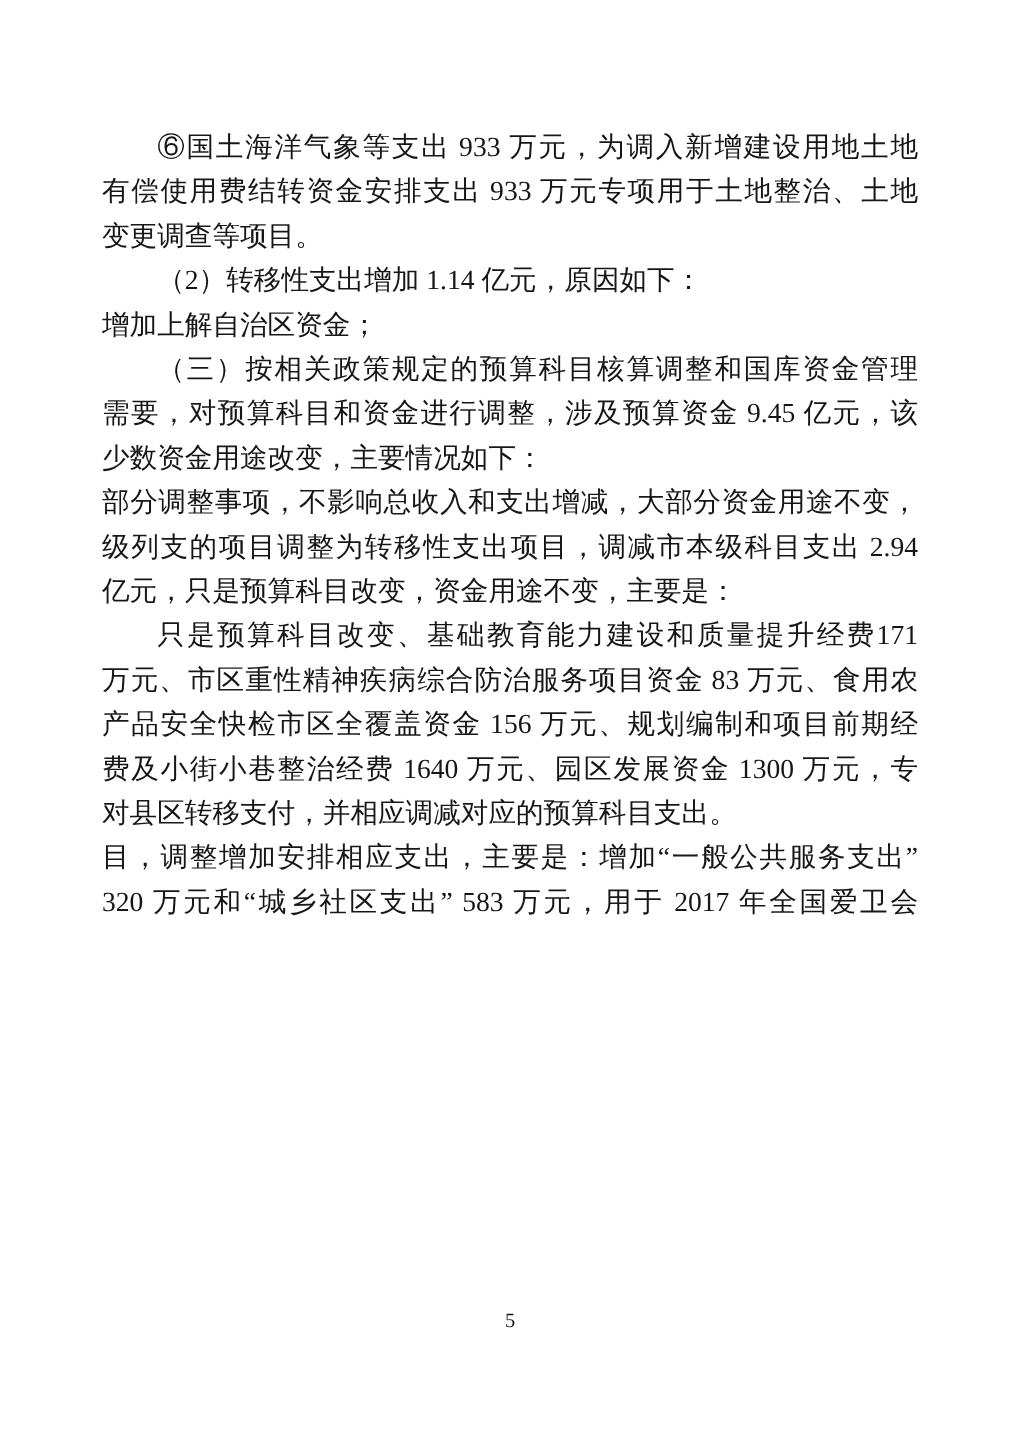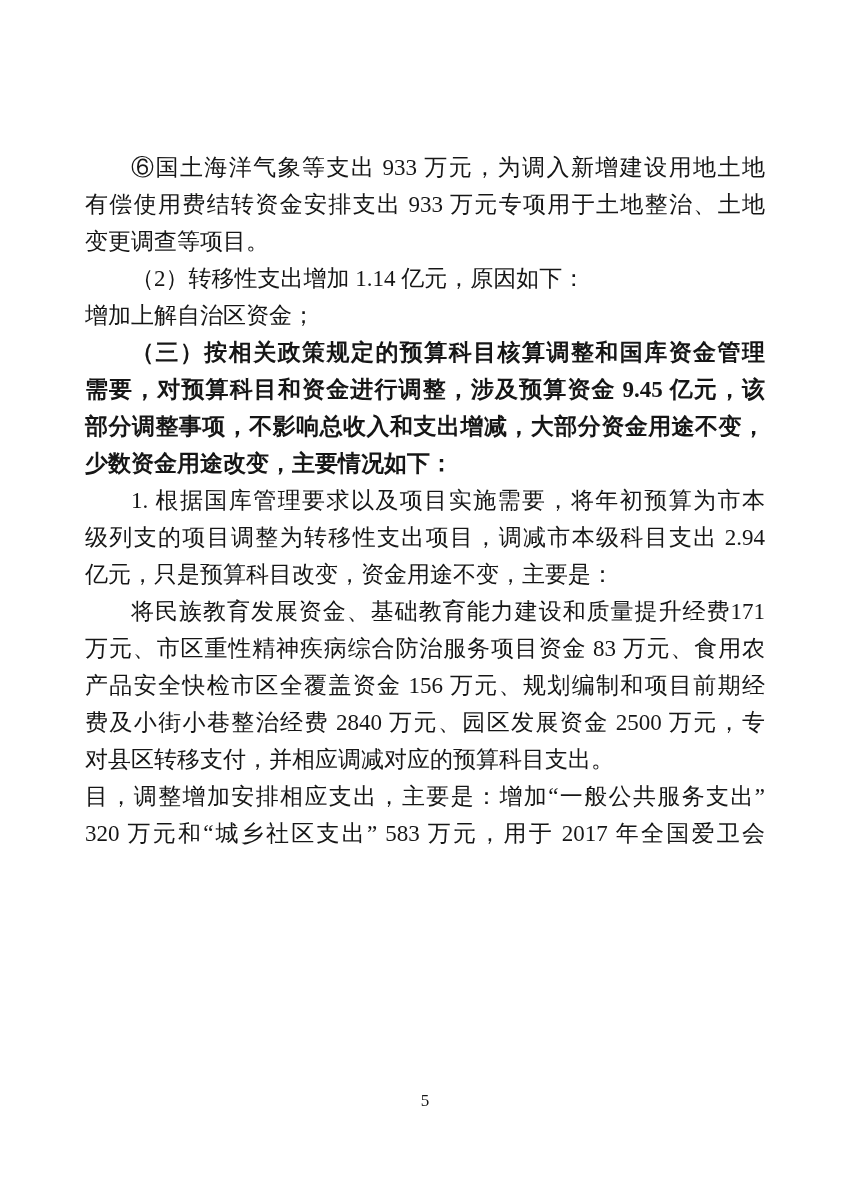--- a/index.html
+++ b/index.html
@@ -16,28 +16,27 @@
     font-family: "Liberation Serif", "DejaVu Serif", serif;
     color: #161616;
   }
   .content {
     position: absolute;
     left: 85px;
     top: 104px;
     width: 680px;
     font-size: 23px;
     line-height: 37px;
-    margin-top: 45px;
   }
   .para {
     margin: 0;
     padding: 0;
   }
   .para.bold {
-    font-weight: 700;
+    font-weight: 400;
   }
   .ln {
     display: block;
     text-align: justify;
     text-align-last: justify;
     white-space: nowrap;
   }
   .ln.last {
     text-align-last: left;
   }
@@ -74,35 +73,34 @@
 
     <p class="para">
       <span class="ln last">增加上解自治区资金；</span>
     </p>
 
 
 
     <p class="para bold">
       <span class="ln first">（三）按相关政策规定的预算科目核算调整和国库资金管理</span>
       <span class="ln">需要，对预算科目和资金进行调整，涉及预算资金 9.45 亿元，该</span>
+      <span class="ln last">少数资金用途改变，主要情况如下：</span>
       <span class="ln">部分调整事项，不影响总收入和支出增减，大部分资金用途不变，</span>
-      <span class="ln last">少数资金用途改变，主要情况如下：</span>
     </p>
 
     <p class="para">
-      <span class="ln first">1. 根据国库管理要求以及项目实施需要，将年初预算为市本</span>
       <span class="ln">级列支的项目调整为转移性支出项目，调减市本级科目支出 2.94</span>
       <span class="ln last">亿元，只是预算科目改变，资金用途不变，主要是：</span>
     </p>
 
     <p class="para">
-      <span class="ln first">将民族教育发展资金、基础教育能力建设和质量提升经费171</span>
+      <span class="ln first">只是预算科目改变、基础教育能力建设和质量提升经费171</span>
       <span class="ln">万元、市区重性精神疾病综合防治服务项目资金 83 万元、食用农</span>
       <span class="ln">产品安全快检市区全覆盖资金 156 万元、规划编制和项目前期经</span>
-      <span class="ln">费及小街小巷整治经费 2840 万元、园区发展资金 2500 万元，专</span>
+      <span class="ln">费及小街小巷整治经费 1640 万元、园区发展资金 1300 万元，专</span>
       <span class="ln last">对县区转移支付，并相应调减对应的预算科目支出。</span>
     </p>
 
     <p class="para">
       <span class="ln">目，调整增加安排相应支出，主要是：增加“一般公共服务支出”</span>
       <span class="ln">320 万元和“城乡社区支出” 583 万元，用于 2017 年全国爱卫会</span>
     </p>
 
   </div>
 

